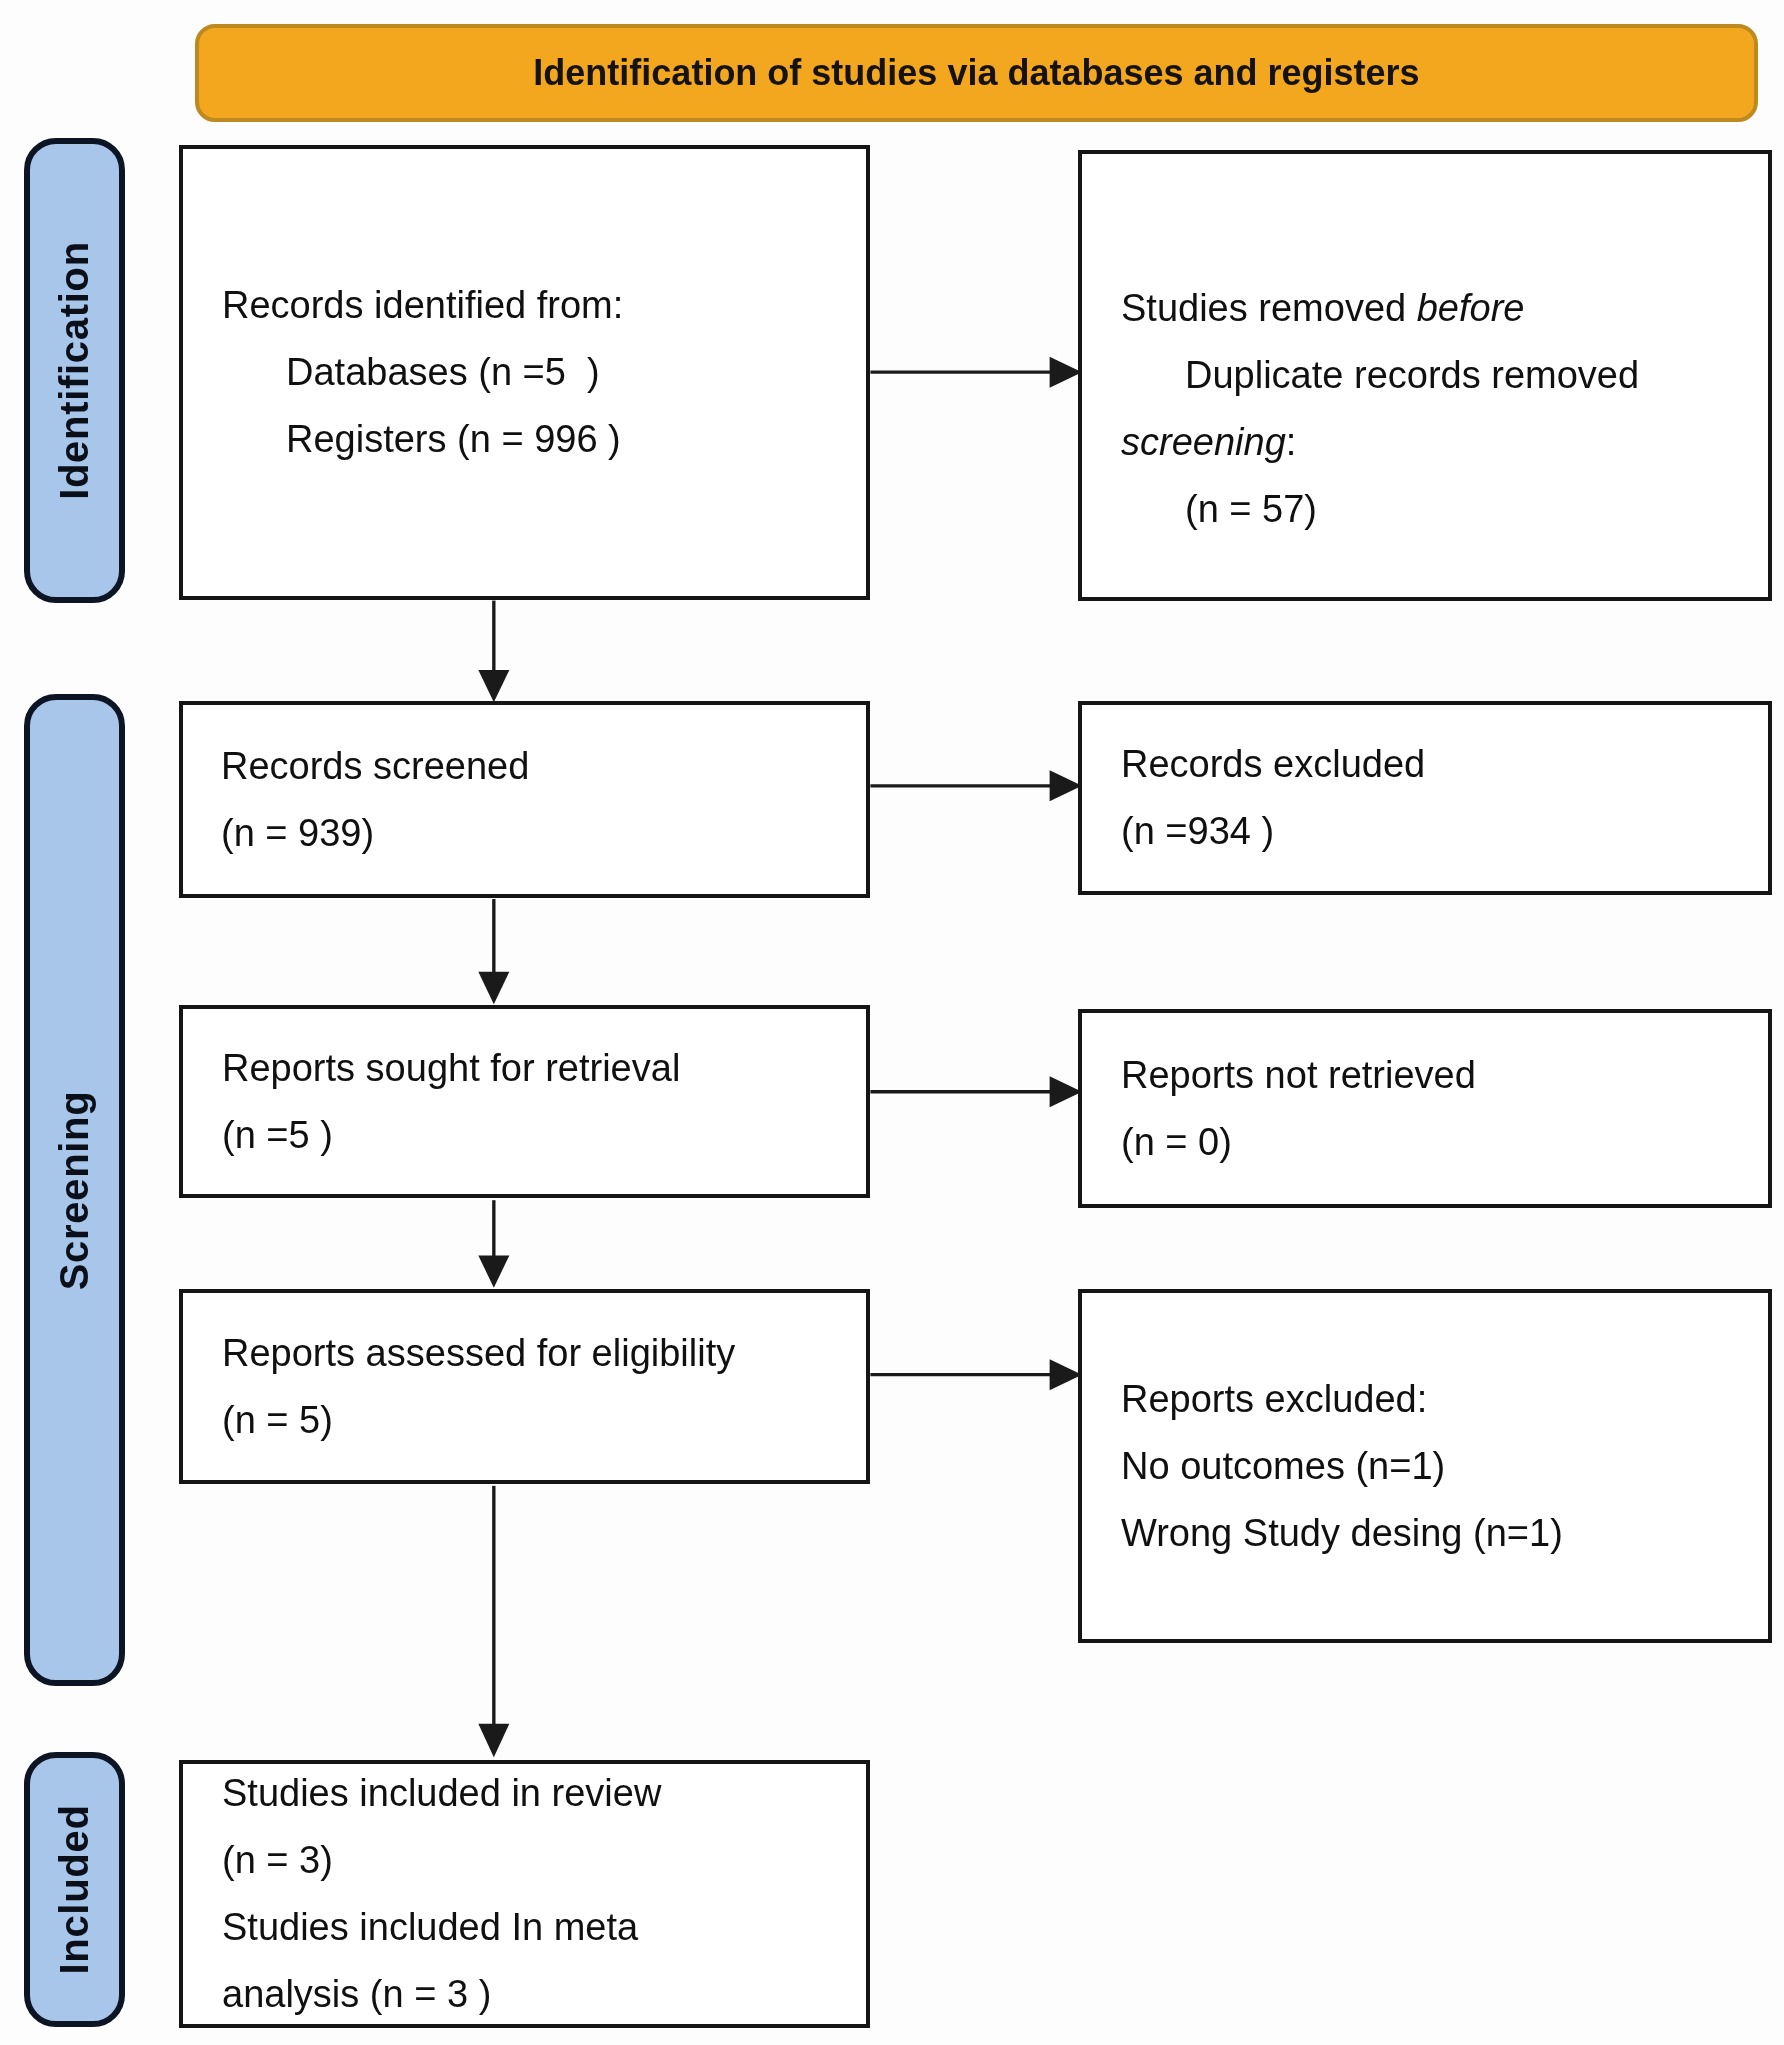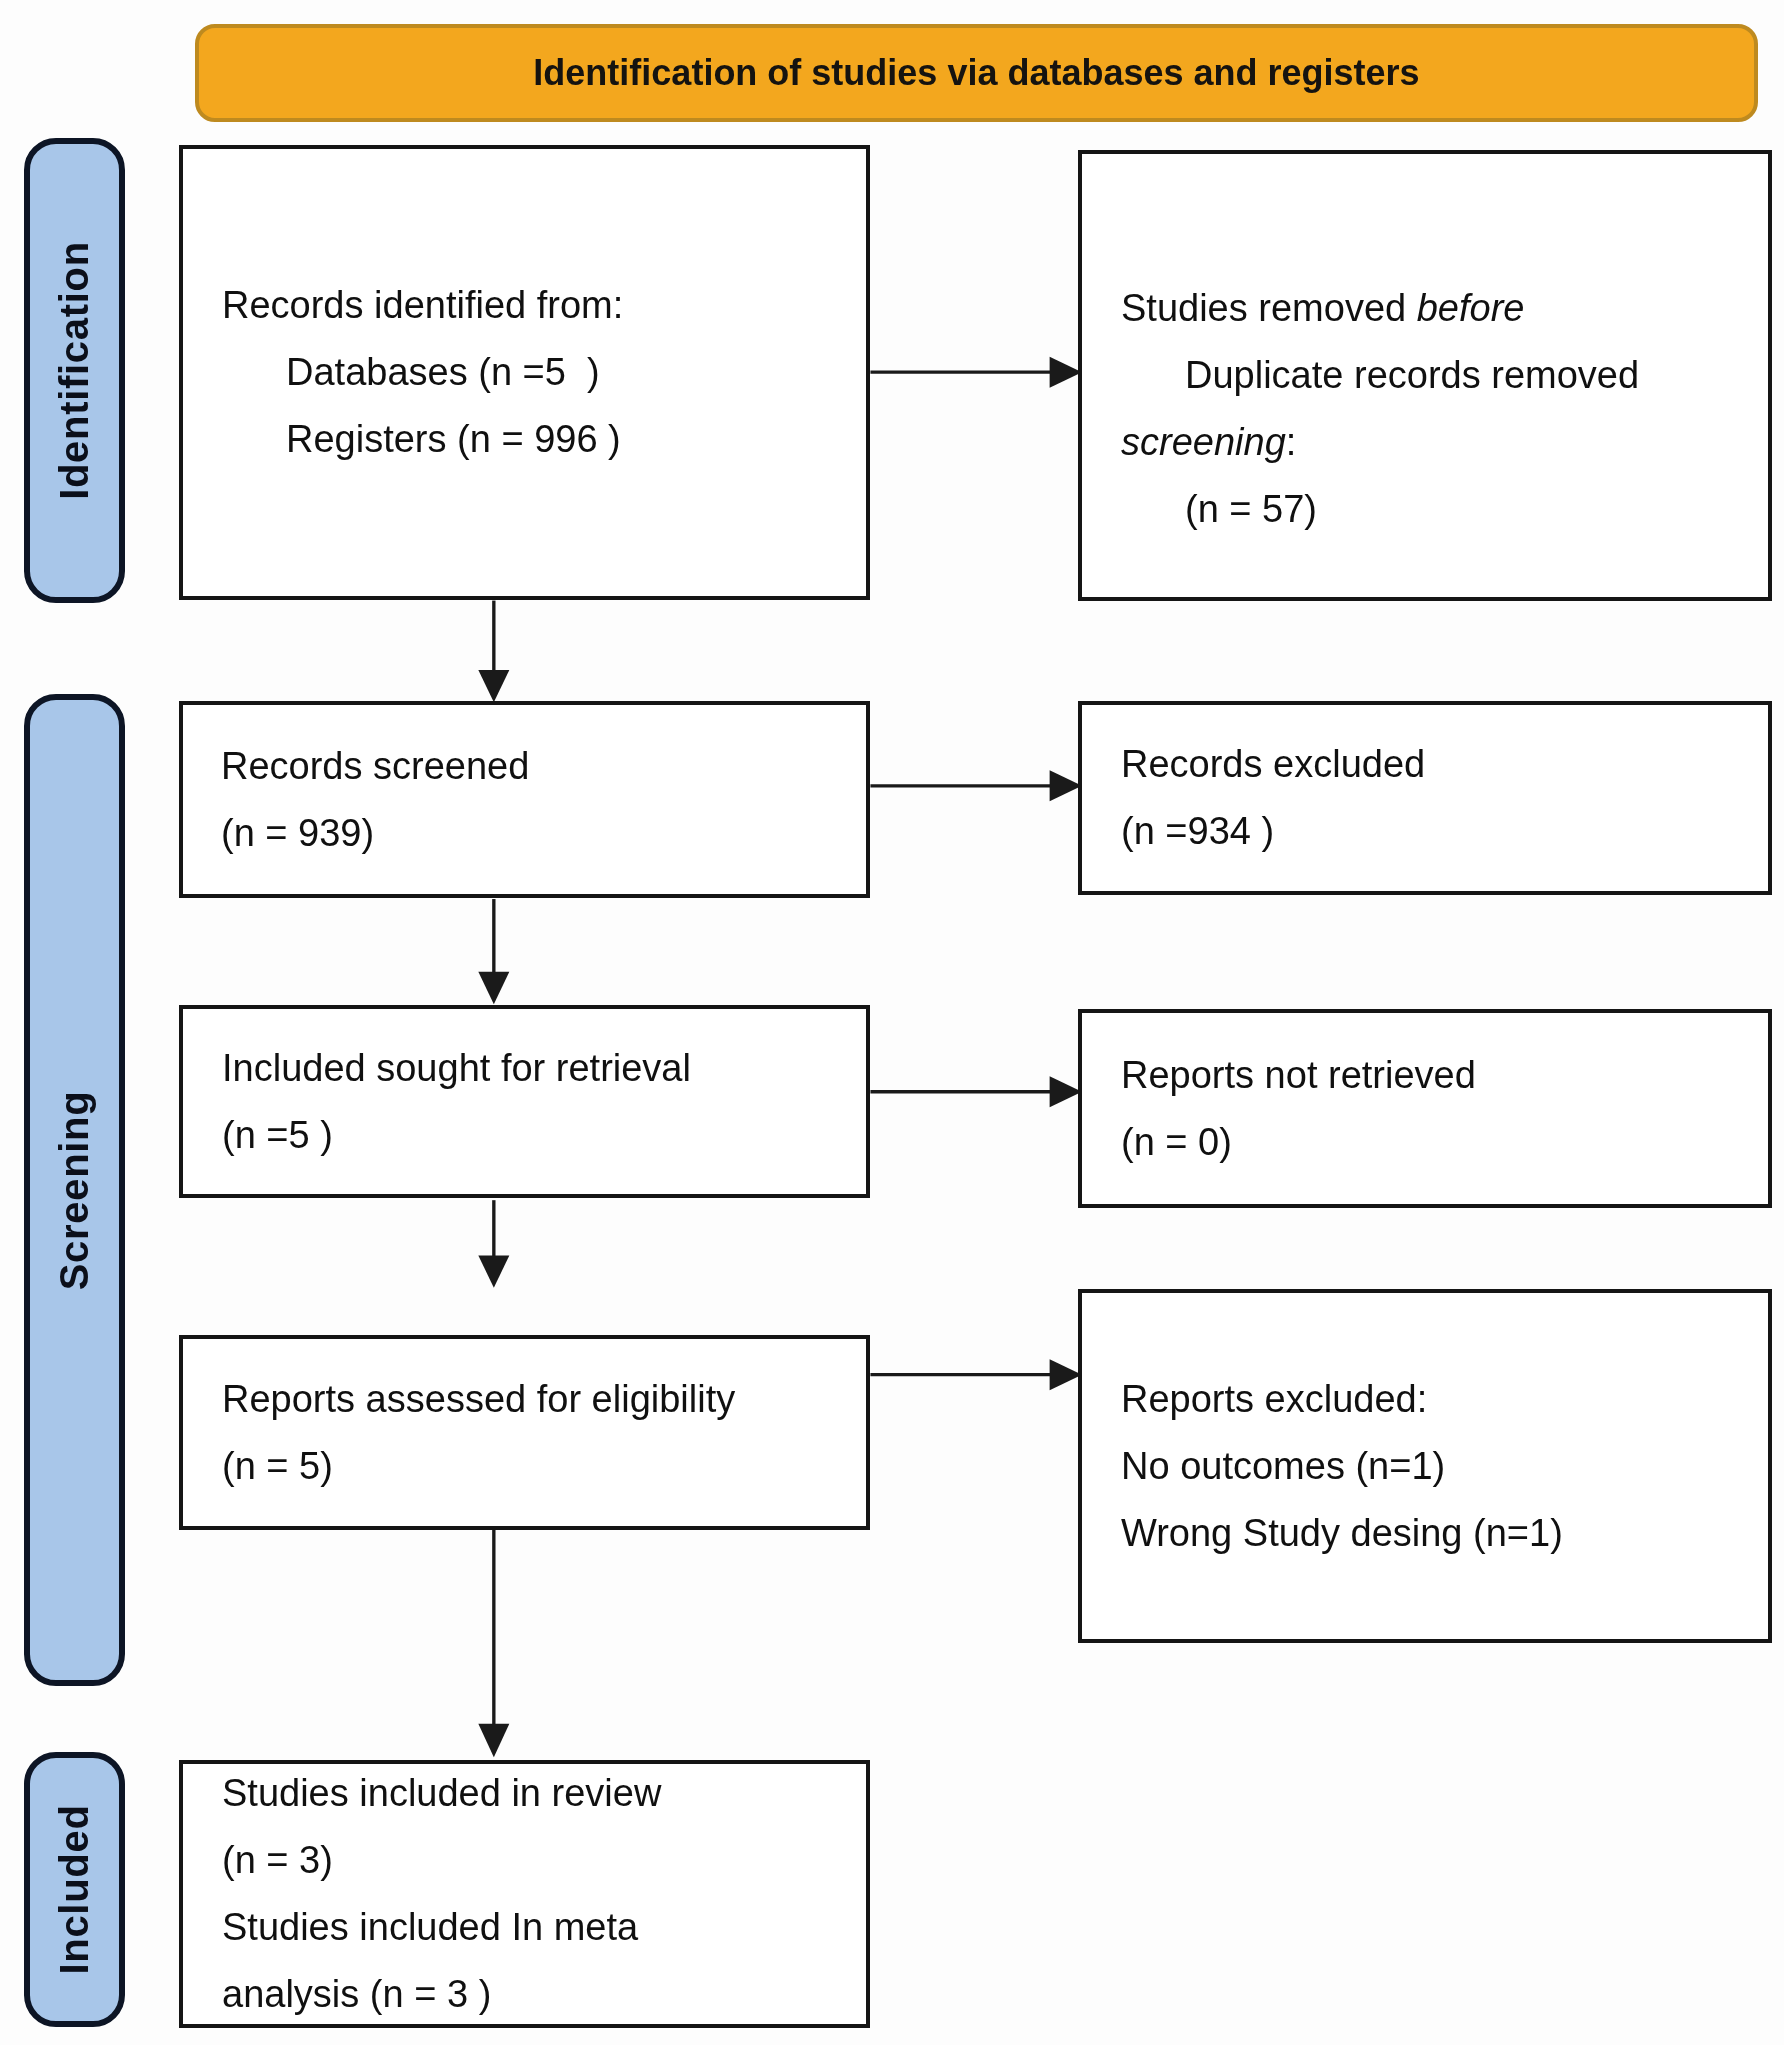--- a/index.html
+++ b/index.html
@@ -76,21 +76,21 @@
   .flow-box .line { white-space: pre-wrap; }
   .flow-box .ind  { padding-left: 64px; }
   .it { font-style: italic; }
 
   .box-records-identified   { left: 179px;  top: 145px;  width: 691px; height: 455px; }
   .box-records-removed      { left: 1078px; top: 150px;  width: 694px; height: 451px; padding-top: 81px; }
   .box-records-screened     { left: 179px;  top: 701px; width: 691px; height: 197px; padding-left: 38px; }
   .box-records-excluded     { left: 1078px; top: 701px; width: 694px; height: 194px; }
   .box-reports-sought       { left: 179px;  top: 1005px; width: 691px; height: 193px; }
   .box-reports-not-retrieved{ left: 1078px; top: 1009px; width: 694px; height: 199px; }
-  .box-reports-assessed     { left: 179px;  top: 1289px; width: 691px; height: 195px; margin-top: 46px; }
+  .box-reports-assessed     { left: 179px;  top: 1289px; width: 691px; height: 195px; }
   .box-reports-excluded     { left: 1078px; top: 1289px; width: 694px; height: 354px; }
   .box-studies-included     { left: 179px;  top: 1760px; width: 691px; height: 268px; }
 </style>
 </head>
 <body>
 
 <div class="canvas">
 
   <svg class="connectors" viewBox="0 0 2648 3036" xmlns="http://www.w3.org/2000/svg">
     <g>
@@ -158,21 +158,21 @@
     <div class="line">Records screened</div>
     <div class="line">(n = 939)</div>
   </div>
 
   <div class="flow-box box-records-excluded">
     <div class="line">Records excluded</div>
     <div class="line">(n =934 )</div>
   </div>
 
   <div class="flow-box box-reports-sought">
-    <div class="line">Included sought for retrieval</div>
+    <div class="line">Reports sought for retrieval</div>
     <div class="line">(n =5 )</div>
   </div>
 
   <div class="flow-box box-reports-not-retrieved">
     <div class="line">Reports not retrieved</div>
     <div class="line">(n = 0)</div>
   </div>
 
   <div class="flow-box box-reports-assessed">
     <div class="line">Reports assessed for eligibility</div>

